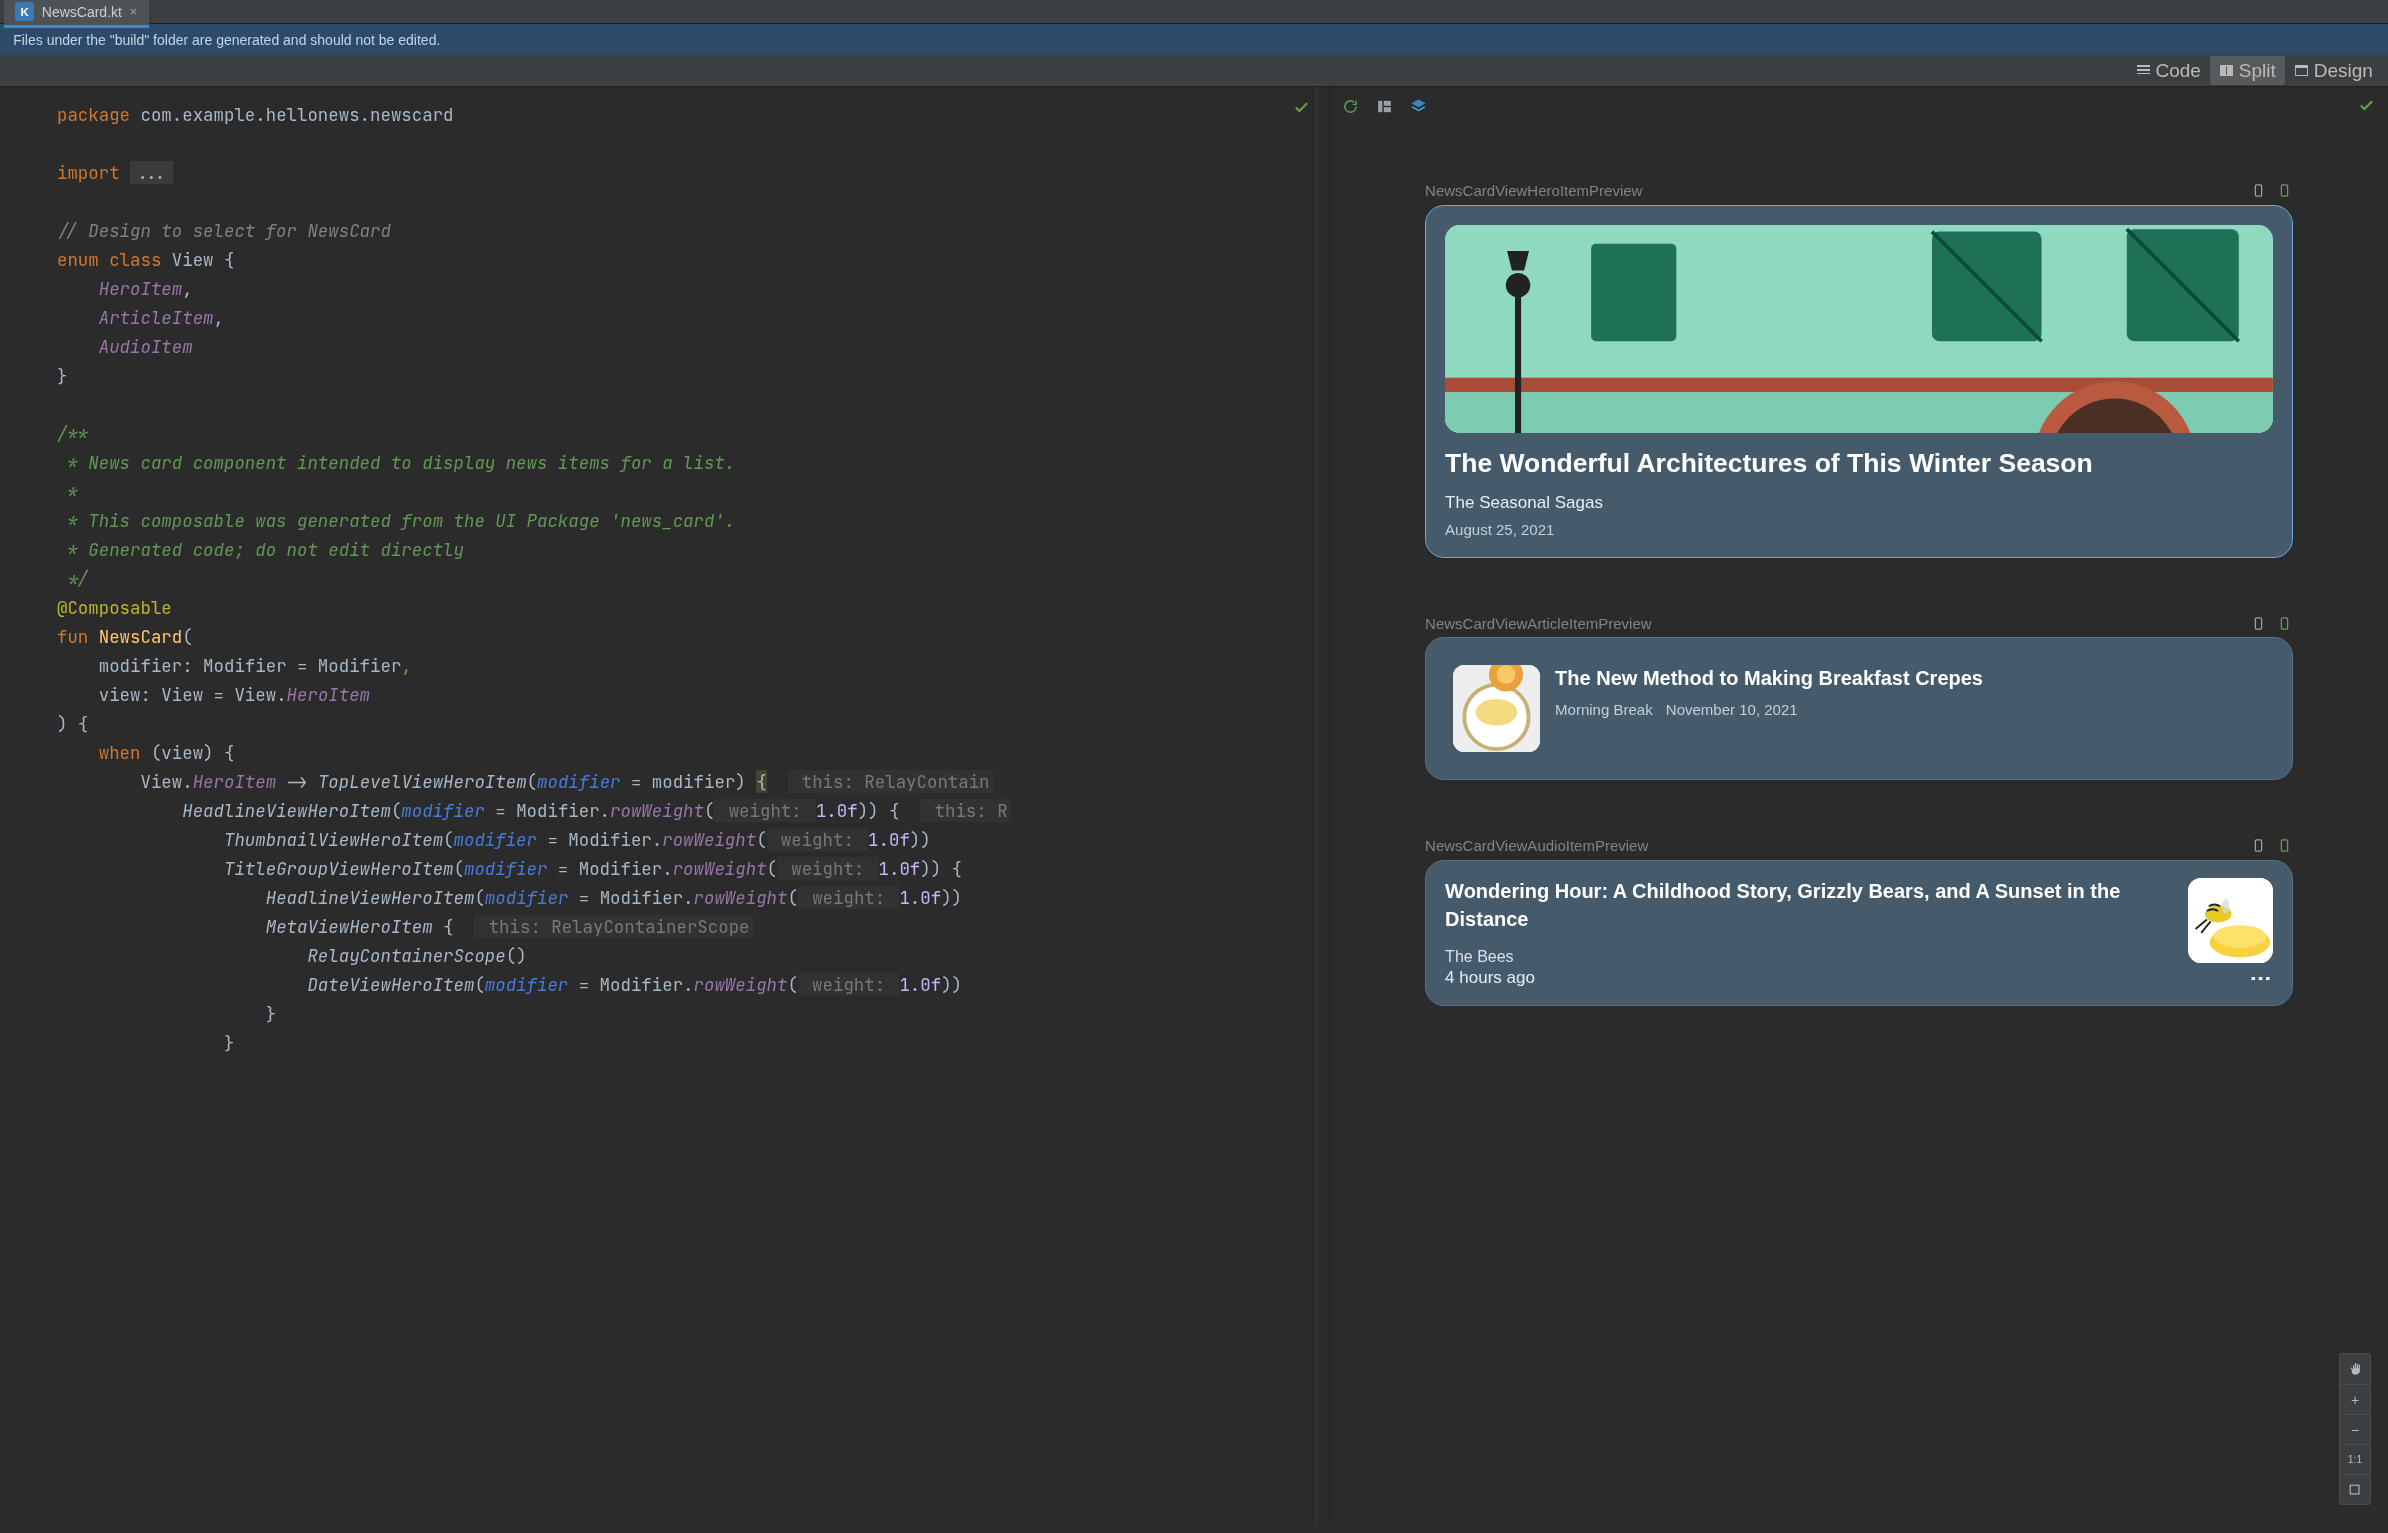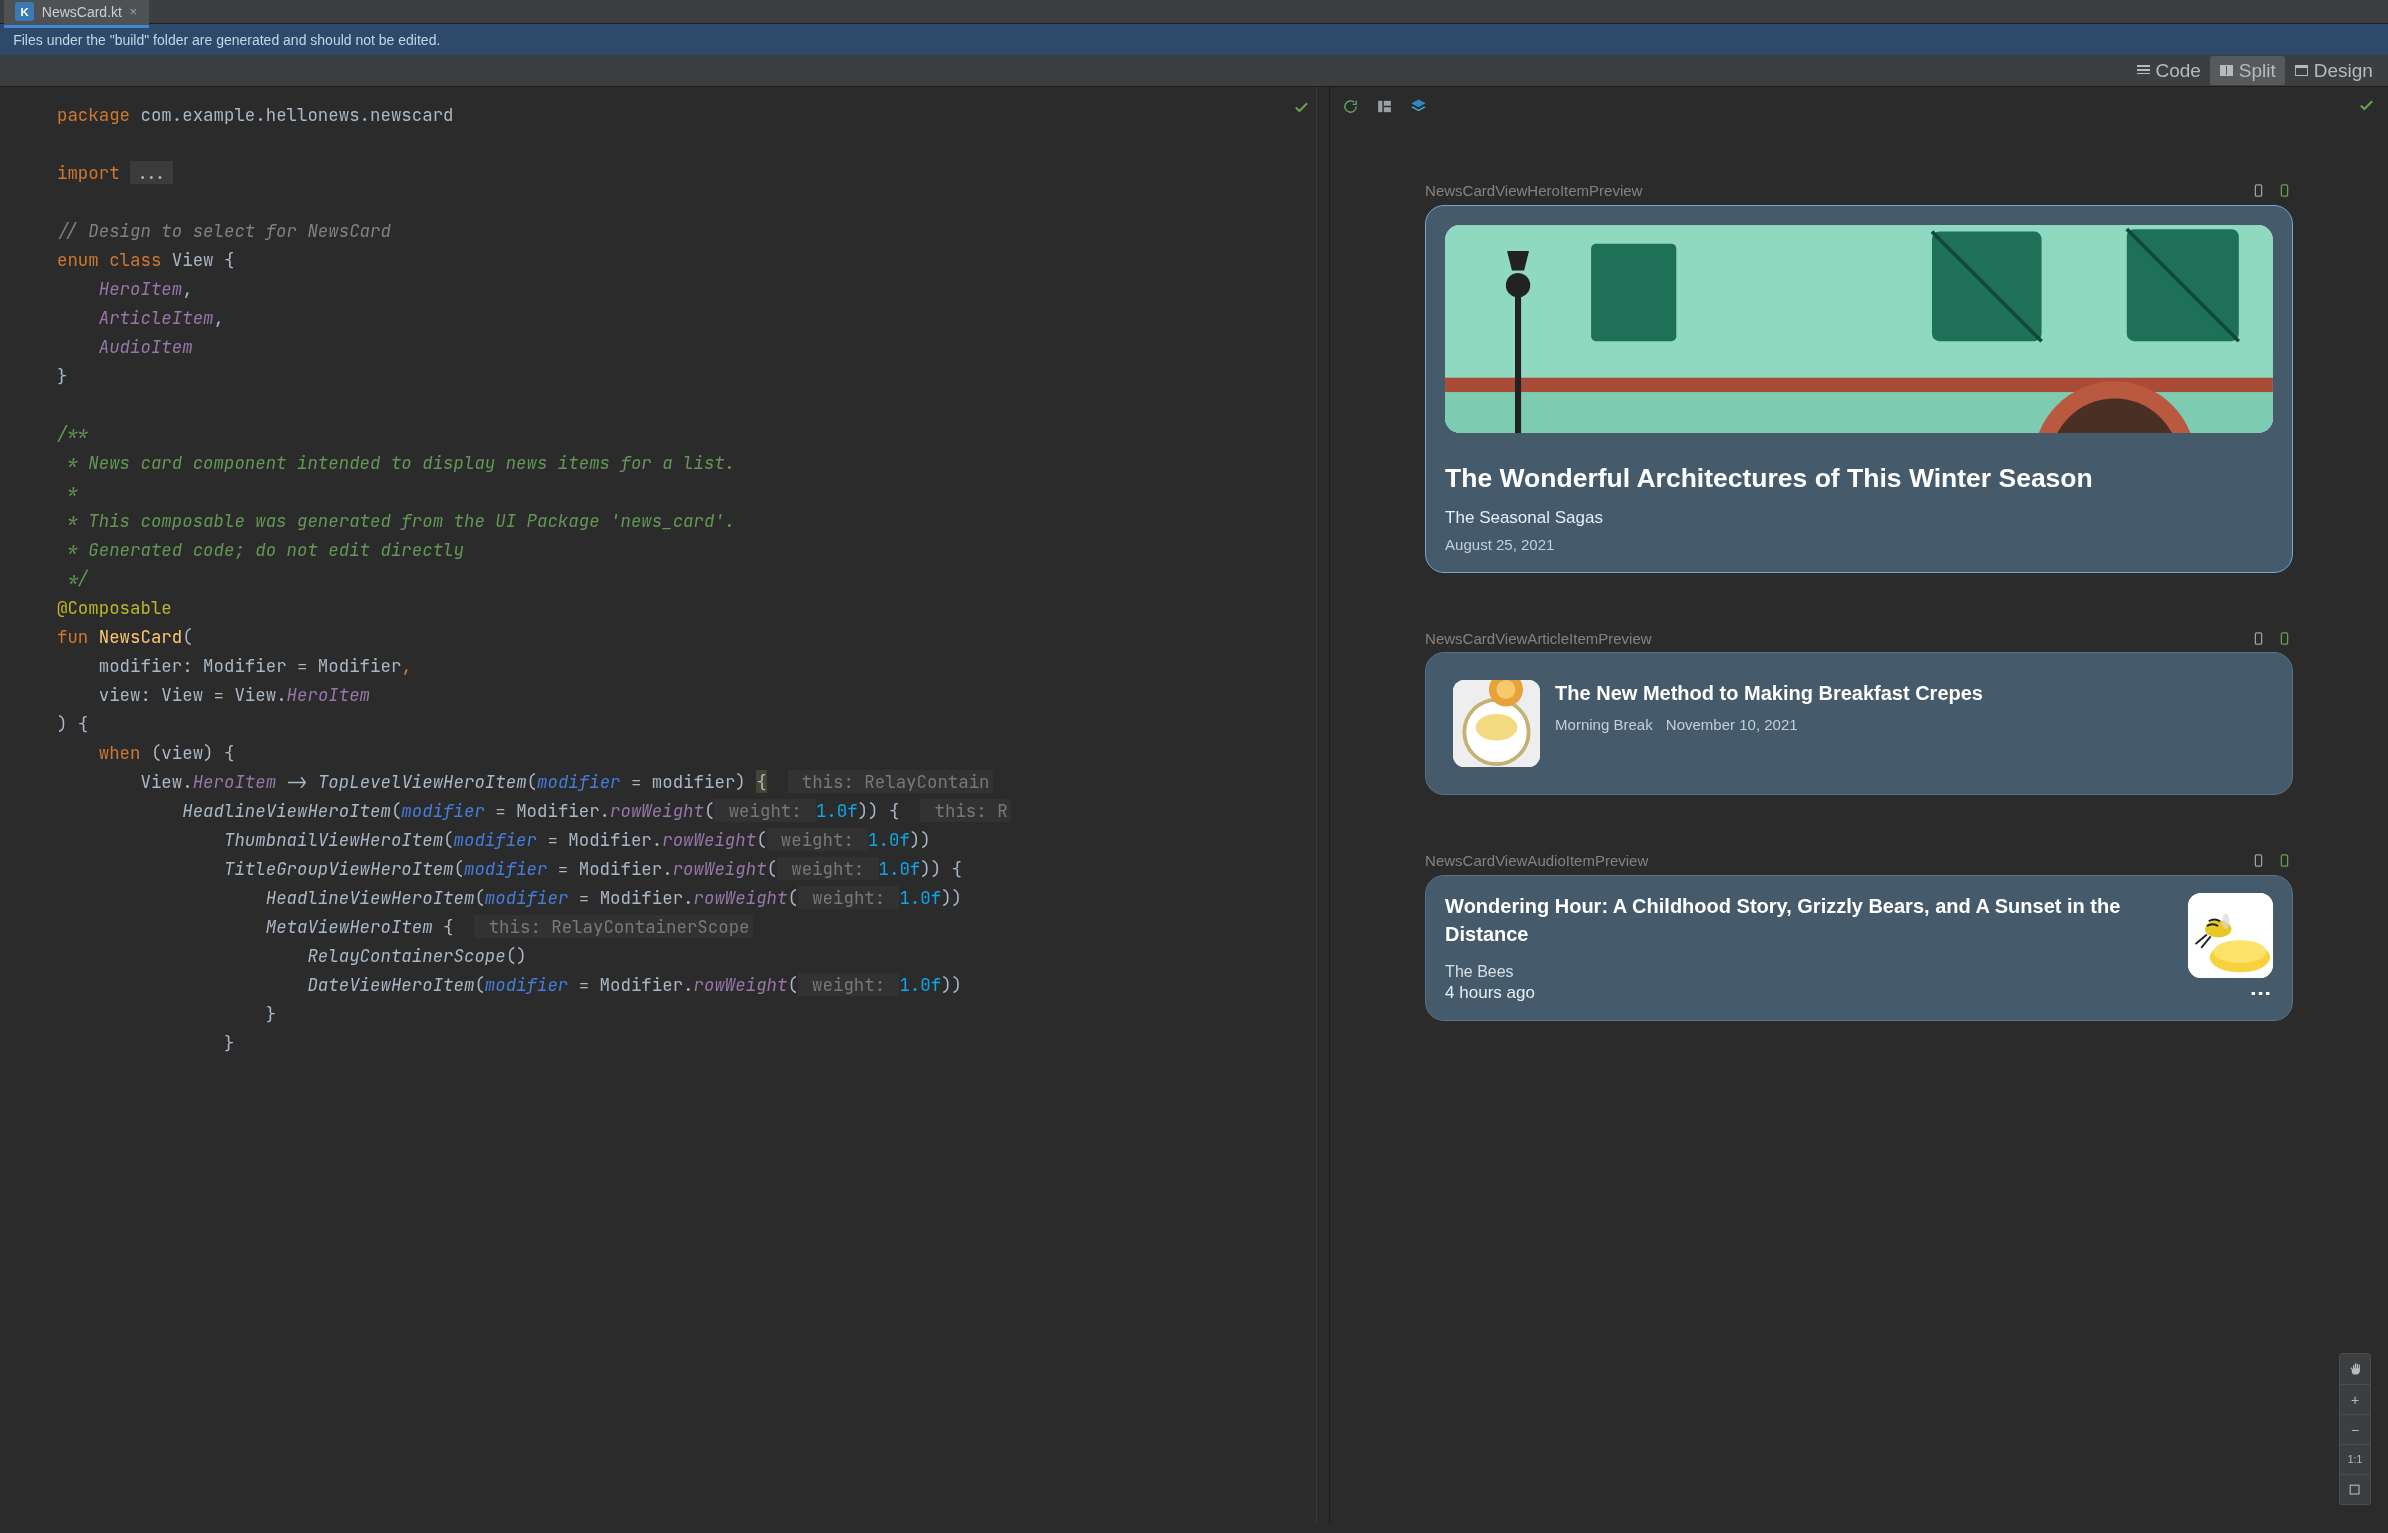--- a/index.html
+++ b/index.html
@@ -134,21 +134,21 @@
   .kw { color: #cc7832; font-style: normal; }
   .pkg { color: #a9b7c6; font-style: normal; }
   .cls { color: #a9b7c6; font-style: normal; }
   .enumv { color: #9876aa; font-style: italic; }
   .cmt { color: #808080; font-style: italic; }
   .doc { color: #629755; font-style: italic; }
   .ann { color: #bbb529; font-style: normal; }
   .fn { color: #ffc66d; font-style: normal; }
   .param { color: #a9b7c6; font-style: normal; }
   .mod { color: #9876aa; font-style: italic; }
-  .num { color: #0ea5e9; font-style: normal; }
+  .num { color: #c4b5fd; font-style: normal; }
   .named { color: #467cda; font-style: italic; }
   .dim { background: #323232; color: #787878; font-style: normal; padding: 0 3.8px;}
   .ellipsisBox { background: #3b3b3b; color: #a9b7c6; padding: 0 5.7px; font-style: normal;}
   .hl { background: #424530; }
   .plain { font-style: normal; }
 
   .code-scroll {
     width: 13.2px;
     background: #2b2b2b;
     border-left: 0.9px solid #3a3a3a;
@@ -249,21 +249,21 @@
     border-radius: 15px;
     overflow: hidden;
     position: relative;
     background: linear-gradient(180deg, #a4e4cf 0%, #7ccfb3 70%, #8b4b3a 70%, #b55e49 72%, #8fd3ba 72%);
   }
   .hero-thumb svg { display: block; width: 100%; height: 100%; }
   .hero-title {
     color: #fff;
     font-size: 26.5px;
     font-weight: 600;
-    margin-top: 29px;
+    margin-top: 14px;
     line-height: 1.25;
   }
   .hero-author {
     color: #e4eef5;
     font-size: 17px;
     margin-top: 13.2px;
   }
   .hero-date {
     color: #c2d0da;
     font-size: 15px;

